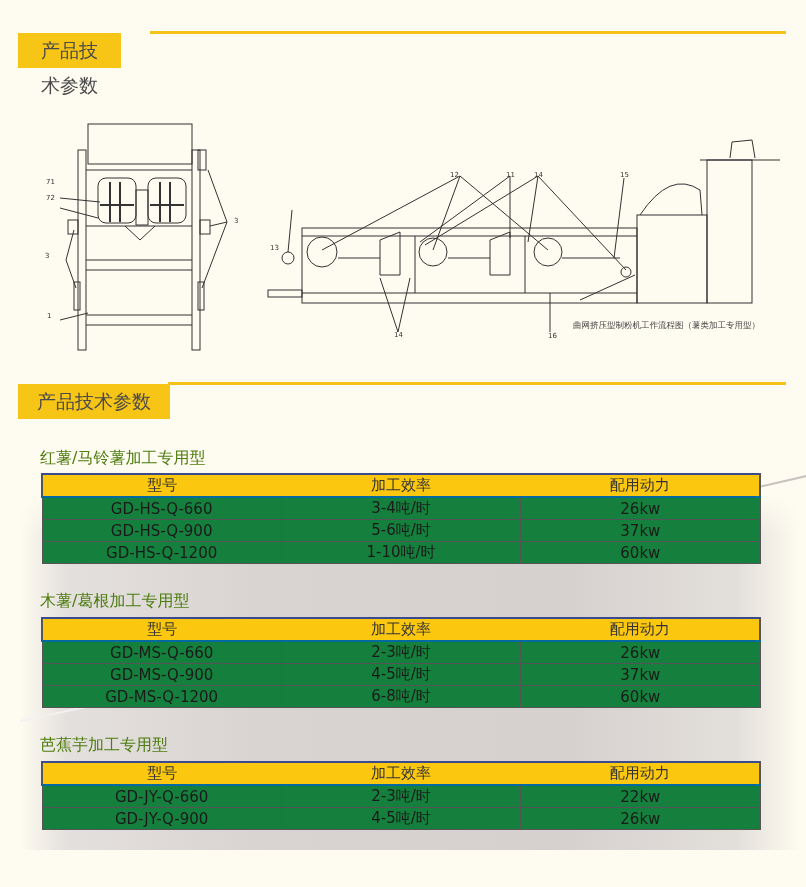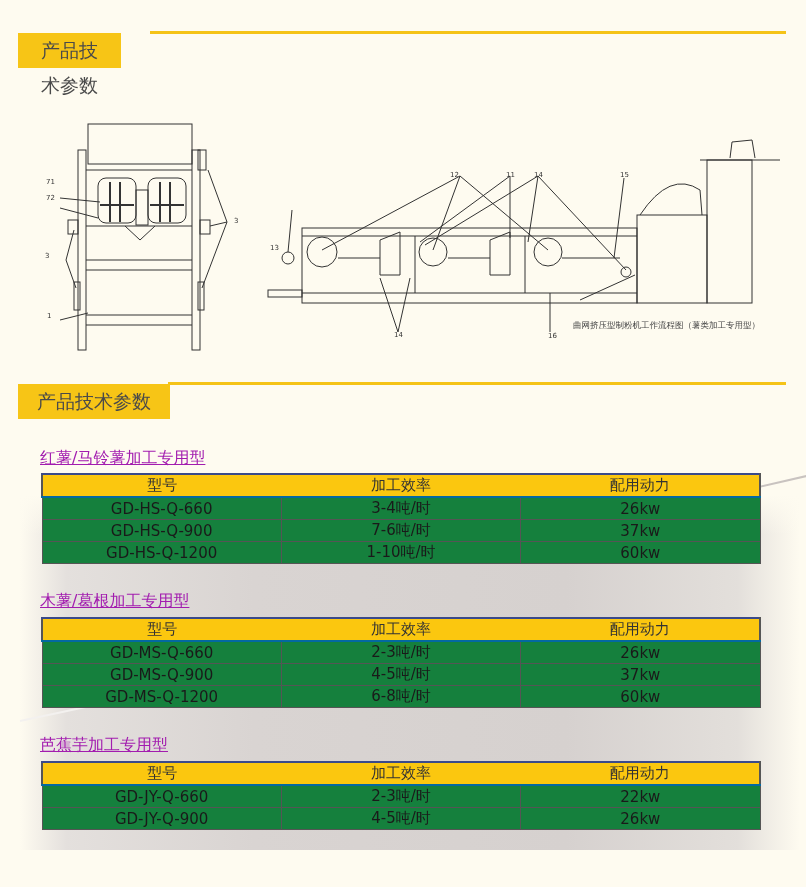--- a/index.html
+++ b/index.html
@@ -29,21 +29,21 @@
 
   
   .photo-bg {
     position:absolute; left:20px; top:495px; width:780px; height:355px;
     background:linear-gradient(90deg, rgba(254,251,240,1) 0%, rgba(225,221,219,0.9) 6%, #d9d4d2 30%, #d6d1cf 70%, rgba(222,218,215,0.85) 92%, rgba(254,251,240,1) 100%);
   }
   .photo-bg .streak1 { position:absolute; left:440px; top:60px; width:360px; height:2px; background:#c9c3c0; transform:rotate(-13deg); transform-origin:left; }
   .photo-bg .streak2 { position:absolute; left:0; top:225px; width:300px; height:2px; background:#f3f1ef; transform:rotate(-12deg); transform-origin:left; }
   .photo-bg .fade-top { position:absolute; left:0; right:0; top:0; height:40px; background:linear-gradient(#fefbf0, rgba(254,251,240,0)); }
 
-  .group-title { position:absolute; left:40px; font-size:16px; color:#a21caf;text-decoration:underline; }
+  .group-title { position:absolute; left:40px; font-size:16px; color:#4d7c0f; }
   table.spec {
     position:absolute; left:41px; width:720px; border-collapse:collapse;
     font-size:15px; color:#1a1a1a;
   }
   table.spec th {
     background:#fbc70f; font-weight:normal; color:#333; height:21px; padding:0;
     border-top:2px solid #3a4a8a; border-bottom:2px solid #0369a1;
   }
   table.spec th:first-child { border-left:2px solid #555; }
   table.spec th:last-child { border-right:2px solid #555; }
@@ -179,21 +179,21 @@
     <th>加工效率</th>
     <th>配用动力</th>
   </tr>
   <tr>
     <td>GD-HS-Q-660</td>
     <td>3-4吨/时</td>
     <td>26kw</td>
   </tr>
   <tr>
     <td>GD-HS-Q-900</td>
-    <td>7-6吨/时</td>
+    <td>5-6吨/时</td>
     <td>37kw</td>
   </tr>
   <tr>
     <td>GD-HS-Q-1200</td>
     <td>1-10吨/时</td>
     <td>60kw</td>
   </tr>
 </tbody>
   </table>
 

